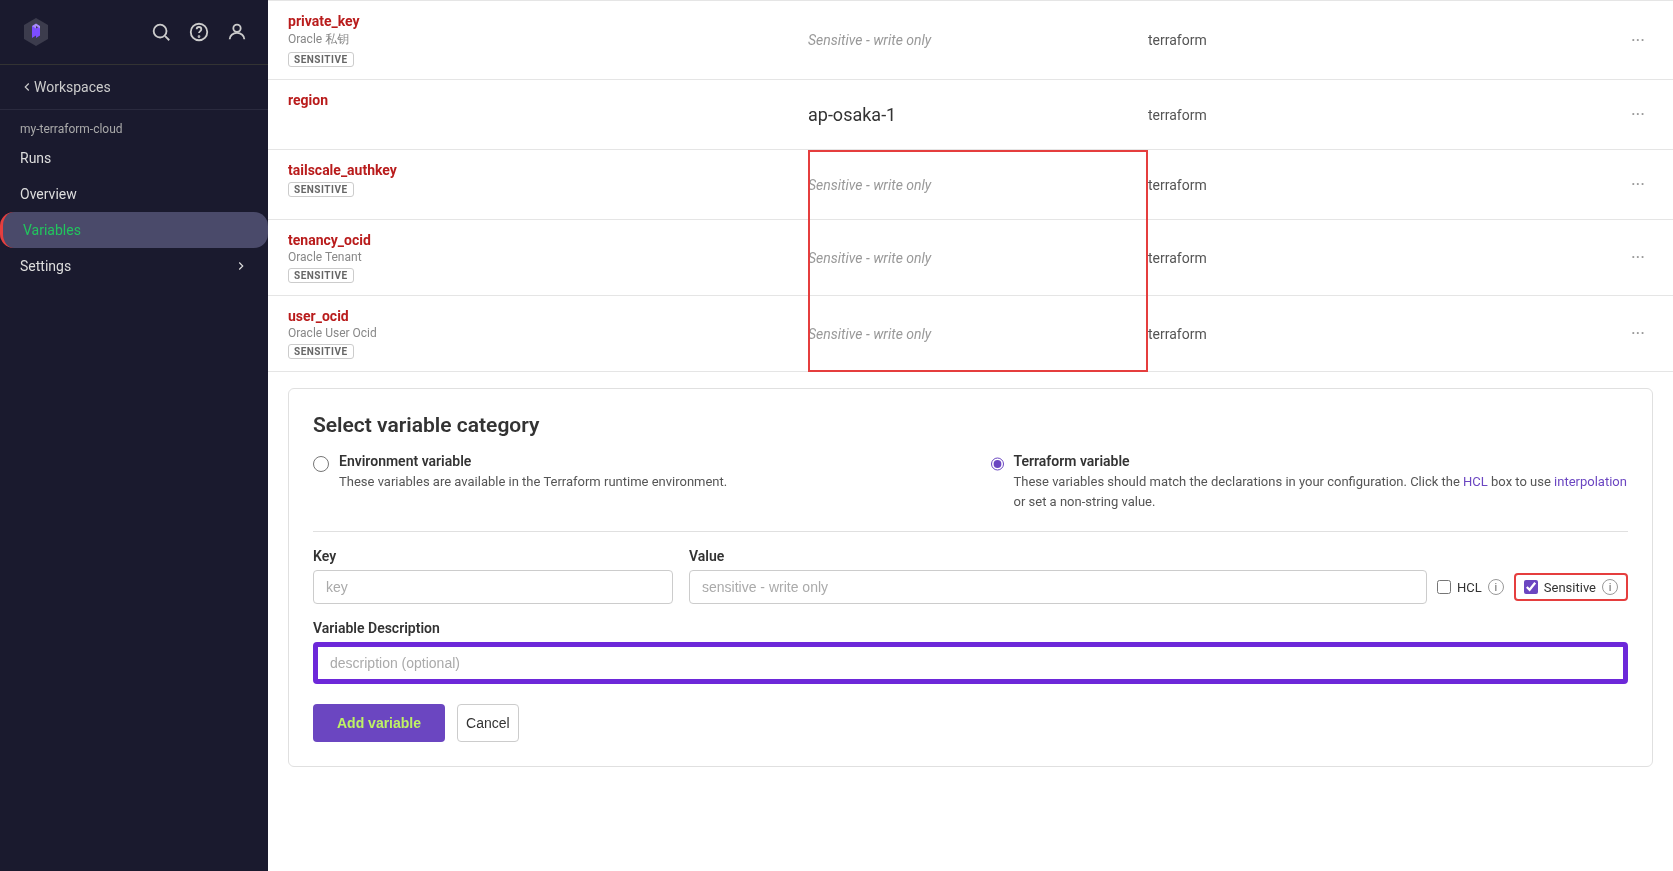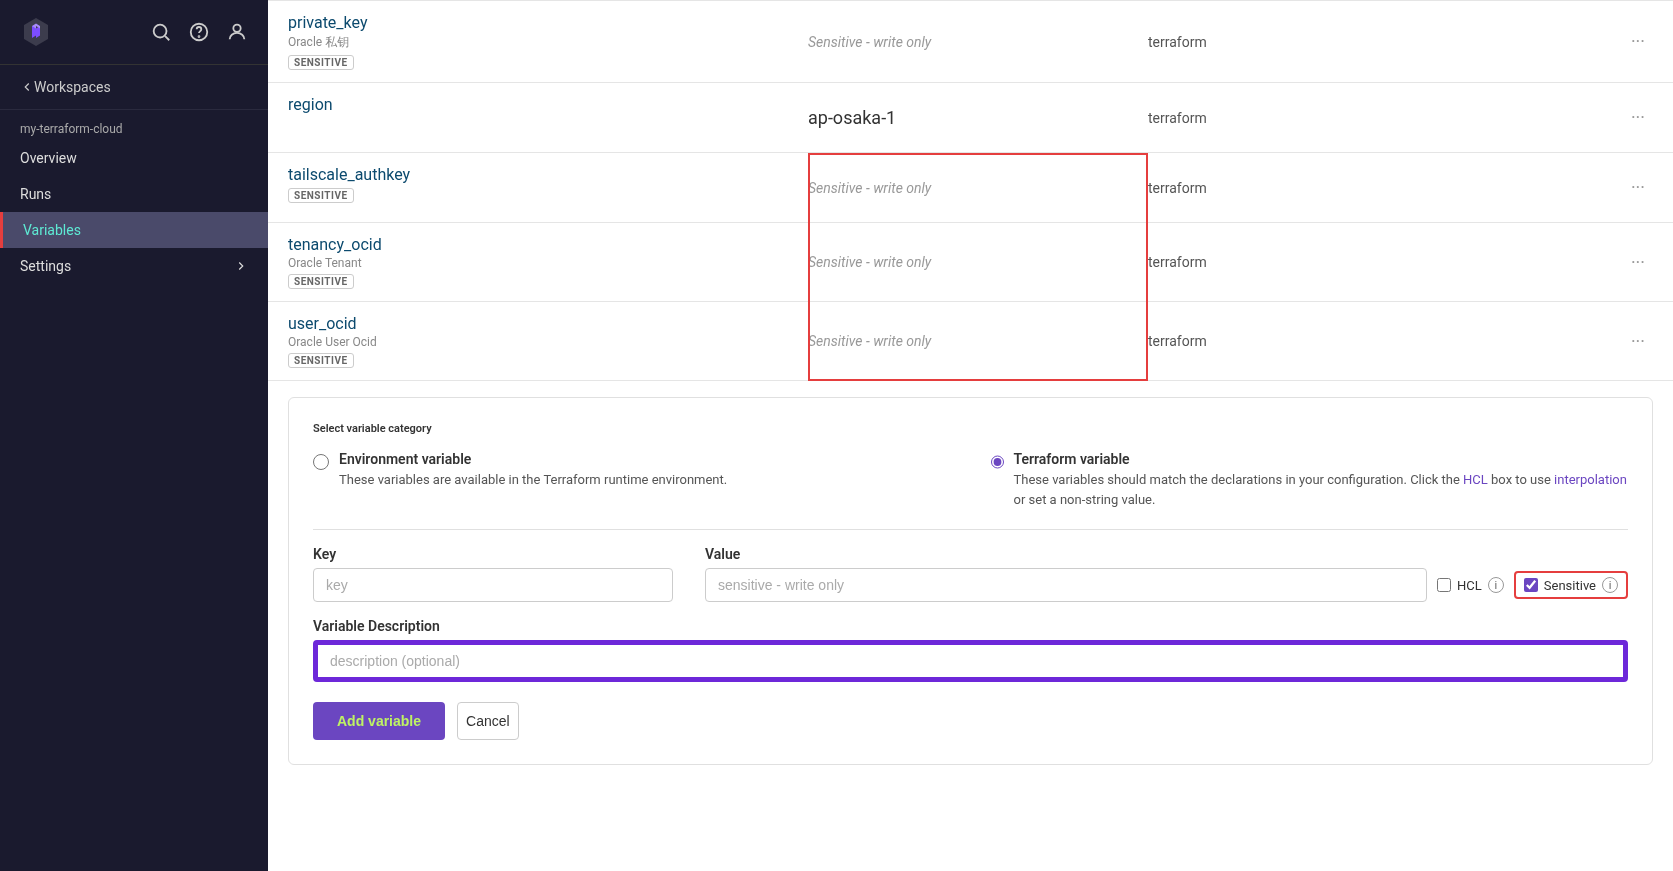--- a/index.html
+++ b/index.html
@@ -53,22 +53,23 @@
       font-size: 12px;
     }
     .sidebar-nav-item {
       padding: 10px 20px;
       color: #ddd;
       font-size: 14px;
       cursor: pointer;
     }
     .sidebar-nav-item.active {
       background: #4a4a6a;
-      color: #5eead4;
+      color: #22c55e;
       border-left: 3px solid #e53e3e;
+      border-radius: 14px;
     }
     .sidebar-nav-item-with-arrow {
       display: flex;
       justify-content: space-between;
       align-items: center;
     }
 
     
     .main {
       flex: 1;
@@ -104,23 +105,23 @@
       display: flex;
       align-items: center;
     }
     .col-actions {
       flex: 1;
       display: flex;
       align-items: center;
       justify-content: flex-end;
     }
     .var-name {
-      font-size: 16px;
-      font-weight: 400;
-      color: #0c4a6e;
+      font-size: 14px;
+      font-weight: 700;
+      color: #b91c1c;
     }
     .var-desc {
       font-size: 12px;
       color: #888;
       margin-top: 2px;
     }
     .var-badge {
       display: inline-block;
       font-size: 10px;
       font-weight: 700;
@@ -152,21 +153,21 @@
     }
 
     
     .form-section {
       margin: 16px 20px;
       border: 1px solid #e0e0e0;
       border-radius: 6px;
       padding: 24px;
     }
     .form-title {
-      font-size: 11px;
+      font-size: 21px;
       font-weight: 600;
       color: #333;
       margin-bottom: 16px;
     }
     .radio-group {
       display: flex;
       gap: 40px;
       margin-bottom: 20px;
     }
     .radio-option {
@@ -193,21 +194,21 @@
       line-height: 1.5;
     }
     .radio-desc a { color: #6b46c1; text-decoration: none; }
     .divider {
       border: none;
       border-top: 1px solid #e0e0e0;
       margin: 16px 0;
     }
     .form-row {
       display: flex;
-      gap: 32px;
+      gap: 16px;
       margin-bottom: 16px;
       align-items: flex-start;
     }
     .form-field {
       display: flex;
       flex-direction: column;
       gap: 6px;
     }
     .form-field-key { flex: 0 0 360px; }
     .form-field-value { flex: 1; }
@@ -359,24 +360,24 @@
   <div class="sidebar-nav-back">
     <svg width="14" height="14" viewBox="0 0 24 24" fill="none" stroke="currentColor" stroke-width="2">
       <polyline points="15,18 9,12 15,6"></polyline>
     </svg>
     <span>Workspaces</span>
   </div>
 
   <div class="sidebar-workspace">my-terraform-cloud</div>
 
   <div class="sidebar-nav-item">
+    <span>Runs</span>
+  </div>
+  <div class="sidebar-nav-item">
     <span>Overview</span>
-  </div>
-  <div class="sidebar-nav-item">
-    <span>Runs</span>
   </div>
   <div class="sidebar-nav-item active">
     <span>Variables</span>
   </div>
   <div class="sidebar-nav-item sidebar-nav-item-with-arrow">
     <span>Settings</span>
     <svg width="14" height="14" viewBox="0 0 24 24" fill="none" stroke="currentColor" stroke-width="2">
       <polyline points="9,18 15,12 9,6"></polyline>
     </svg>
   </div>

